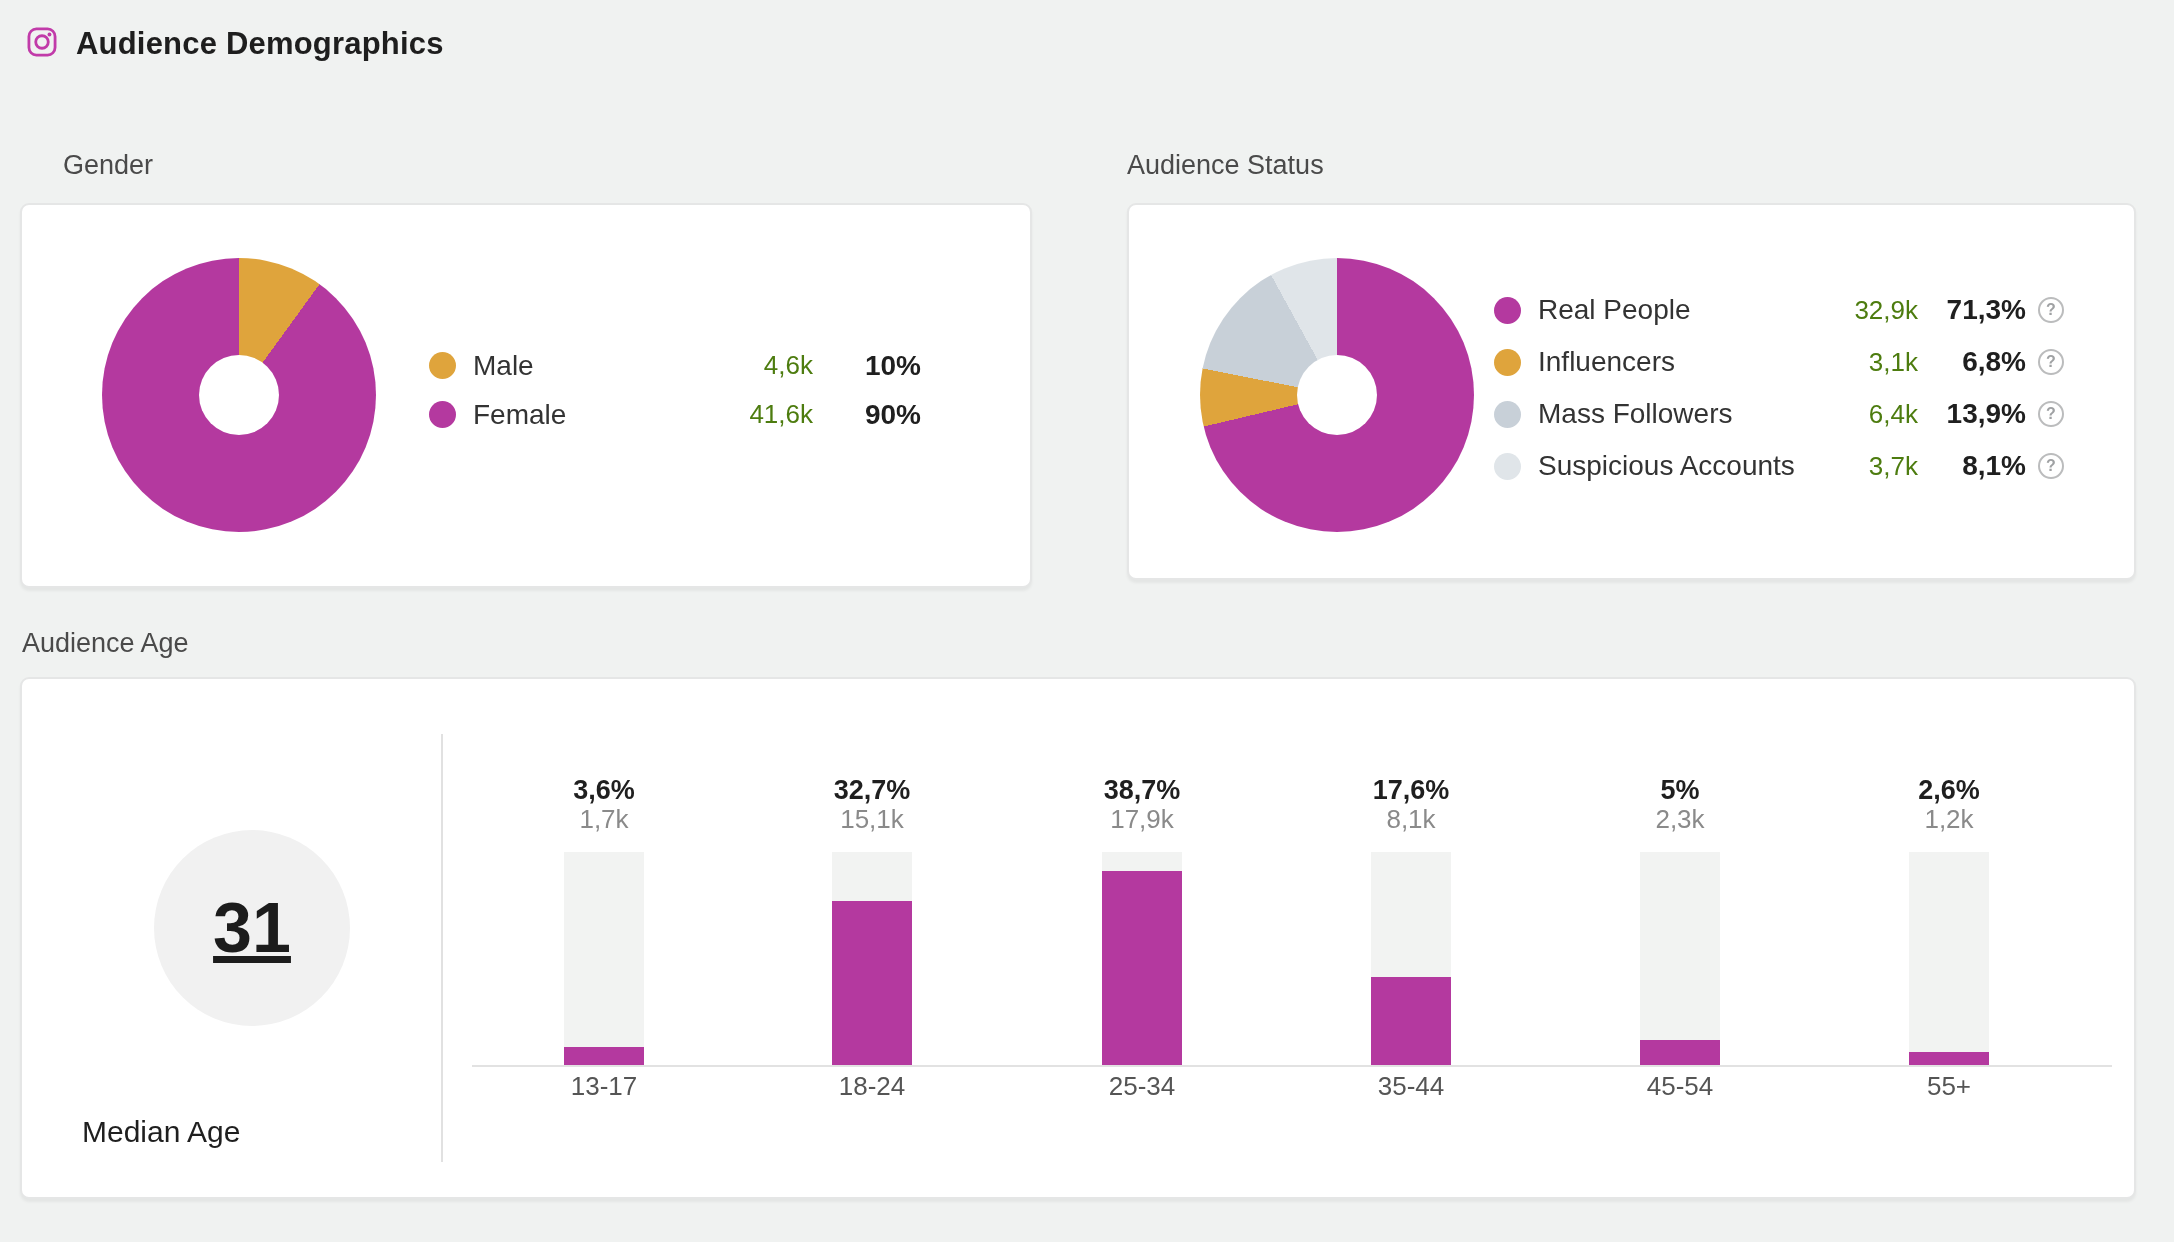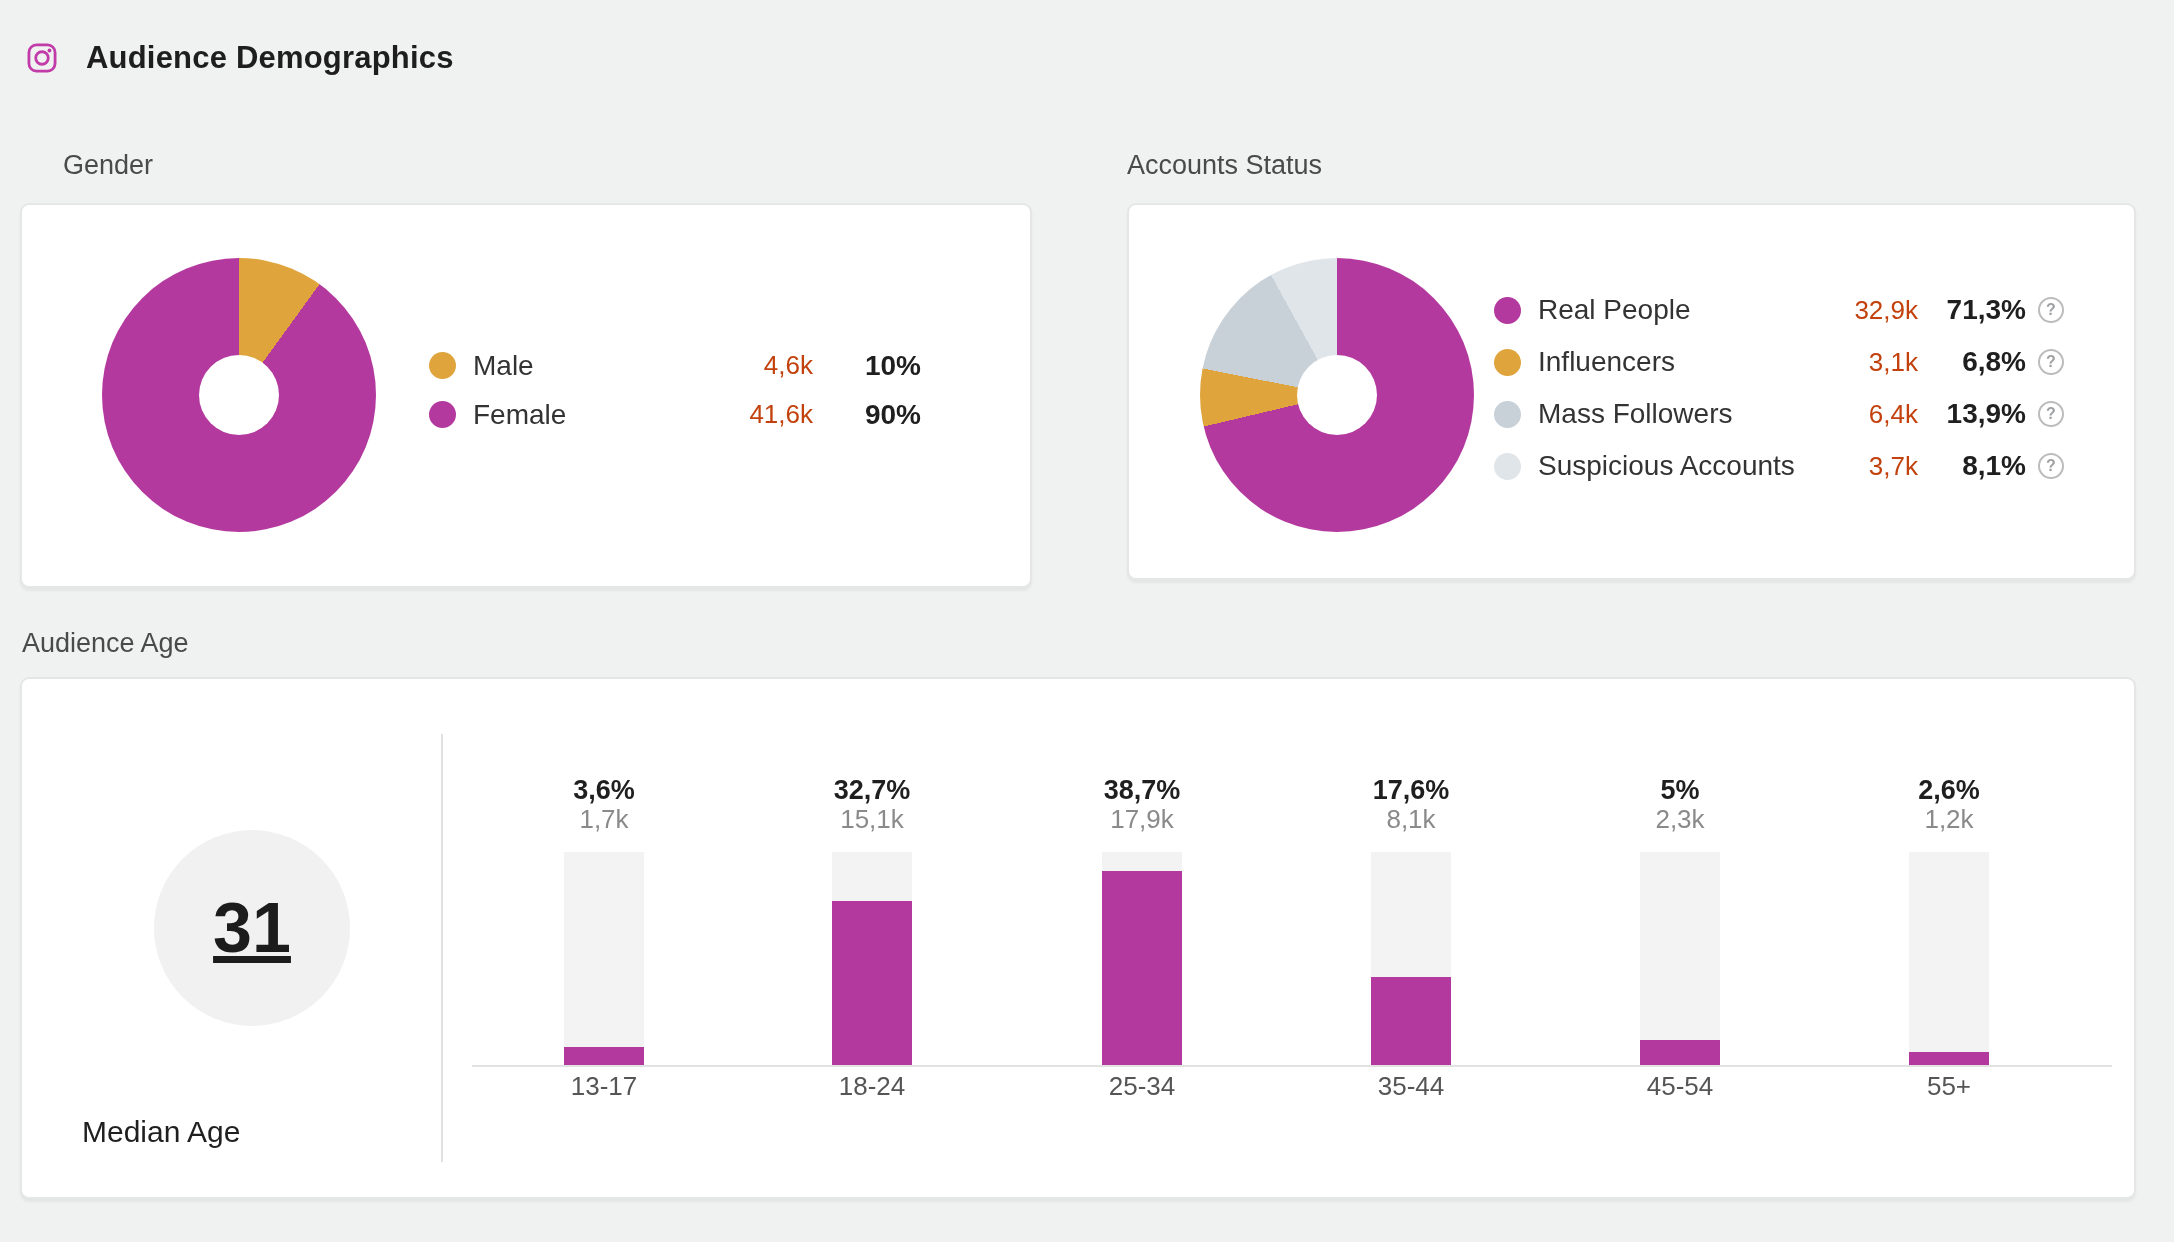--- a/index.html
+++ b/index.html
@@ -1,20 +1,20 @@
 <!DOCTYPE html>
 <html><head>
 <meta charset="utf-8">
 <style>
   html,body{margin:0;padding:0;}
   body{background:#f0f2f1;font-family:"Liberation Sans",sans-serif;-webkit-font-smoothing:antialiased;}
   .stage{position:relative;width:2174px;height:1242px;background:#f0f2f1;overflow:hidden;}
 
   
-  .page-header{position:absolute;left:26px;top:40px;display:flex;align-items:center;gap:28px;}
+  .page-header{position:absolute;left:26px;top:26px;display:flex;align-items:flex-start;gap:18px;}
   .page-title{font-size:31px;font-weight:bold;color:#1e1e1e;letter-spacing:.2px;}
 
   
   .section-label{position:absolute;font-size:27px;color:#4a4a4a;}
 
   
   .card{position:absolute;background:#ffffff;border:2px solid #e5e6e6;border-radius:9px;
         box-shadow:0 3px 3px rgba(0,0,0,.05);box-sizing:border-box;}
   #gender-card{left:20px;top:203px;width:1012px;height:385px;}
   #status-card{left:1127px;top:203px;width:1009px;height:377px;}
@@ -29,21 +29,21 @@
 
   
   .legend{position:absolute;}
   #gender-legend{left:407px;top:136px;width:492px;}
   #status-legend{left:365px;top:79px;width:570px;}
   .legend-row{display:flex;align-items:center;}
   #gender-legend .legend-row{height:49px;}
   #status-legend .legend-row{height:52px;}
   .legend-dot{width:27px;height:27px;border-radius:50%;margin-right:17px;flex:0 0 27px;}
   .legend-label{font-size:28px;color:#333;flex:1;white-space:nowrap;}
-  .legend-value{width:110px;text-align:right;font-size:26px;color:#c2410c;}
+  .legend-value{width:110px;text-align:right;font-size:26px;color:#4d7c0f;}
   .legend-pct{width:108px;text-align:right;font-size:28px;font-weight:bold;color:#1f1f1f;}
   .help-badge{width:22px;height:22px;border:2px solid #bbbcbd;border-radius:50%;color:#9fa1a3;
               font-size:16px;font-weight:bold;display:flex;align-items:center;justify-content:center;
               margin-left:12px;flex:0 0 22px;cursor:pointer;}
 
   
   .age-divider{position:absolute;left:419px;top:55px;width:2px;height:428px;background:#e1e1e1;}
   .median-circle{position:absolute;left:132px;top:151px;width:196px;height:196px;border-radius:50%;
                  background:#f1f1f1;display:flex;align-items:center;justify-content:center;}
   .median-value{font-size:70px;font-weight:bold;color:#1c1c1c;text-decoration:underline;}
@@ -67,21 +67,21 @@
       <svg width="32" height="32" viewBox="0 0 24 24" fill="none">
         <rect x="2.2" y="2.2" width="19.6" height="19.6" rx="5.6" stroke="#c13ba9" stroke-width="2.1"></rect>
         <circle cx="12" cy="12" r="4.7" stroke="#c13ba9" stroke-width="2.1"></circle>
         <circle cx="17.6" cy="6.4" r="1.45" fill="#c13ba9"></circle>
       </svg>
     </span>
     <span class="page-title">Audience Demographics</span>
   </div>
 
   <div class="section-label" style="left:15px;top:150px;margin-left:48px;">Gender</div>
-  <div class="section-label" style="left:1127px;top:150px;">Accounts Status</div>
+  <div class="section-label" style="left:1127px;top:150px;">Audience Status</div>
   <div class="section-label" style="left:22px;top:628px;">Audience Age</div>
 
   <section class="card" id="gender-card">
     <div class="donut" id="gender-donut" style="background: conic-gradient(rgb(223, 164, 60) 0deg, rgb(223, 164, 60) 36deg, rgb(180, 57, 159) 36deg, rgb(180, 57, 159) 360deg);">
       <div class="donut-hole"></div>
     </div>
     <div class="legend" id="gender-legend">
         <div class="legend-row">
           <span class="legend-dot" style="background: rgb(223, 164, 60);"></span>
           <span class="legend-label">Male</span>

